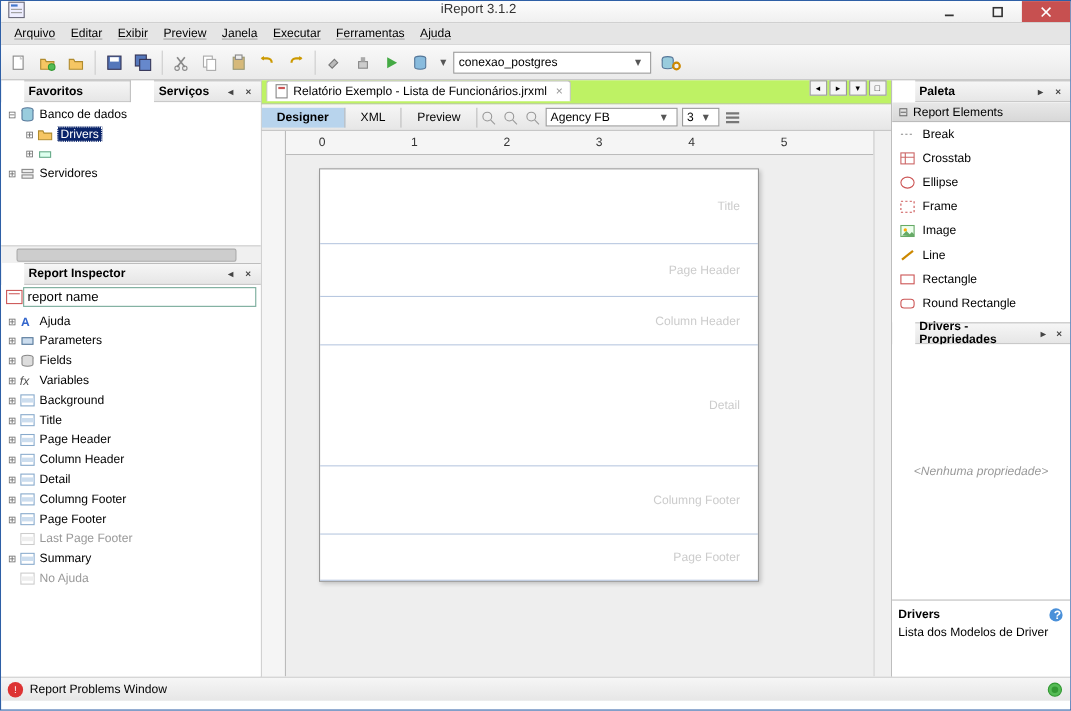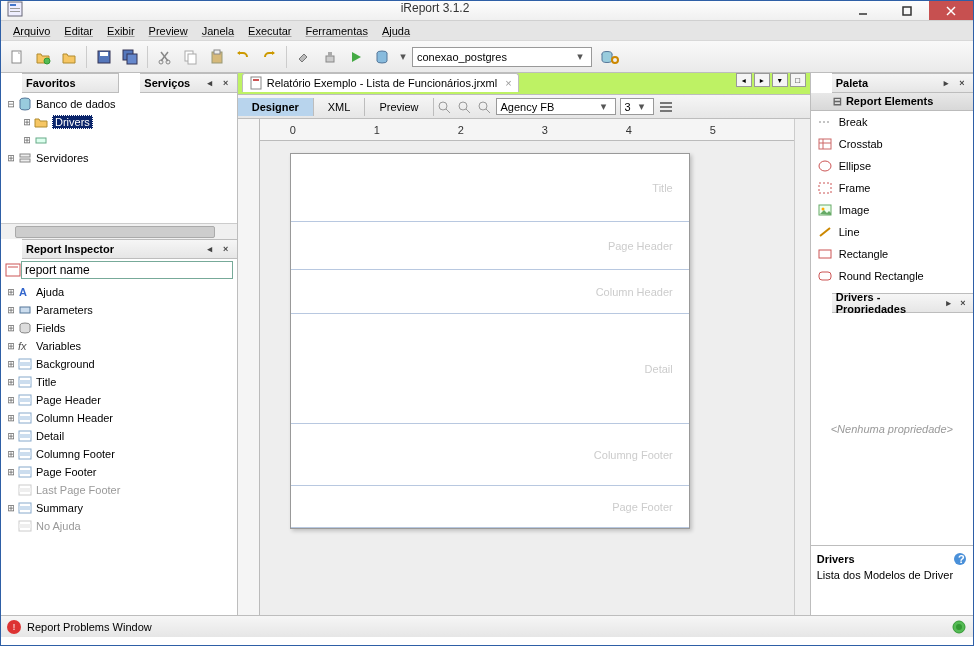--- a/index.html
+++ b/index.html
@@ -50,21 +50,21 @@
 .canvas-inner { flex: 1; display: flex; flex-direction: column; }
 .hruler { height: 22px; background: #f5f5f5; border-bottom: 1px solid #bbb; display: flex; align-items: center; padding-left: 30px; color: #333; font-size: 10px; }
 .hruler span { display: inline-block; width: 84px; }
 .page-area { flex: 1; background: #eee; overflow: auto; padding: 12px 0 0 30px; position: relative; }
 .page { width: 400px; background: #fff; border: 1px solid #999; box-shadow: 2px 2px 4px rgba(0,0,0,.2); }
 .band { border-bottom: 1px solid #b8c8e0; display: flex; align-items: center; justify-content: flex-end; padding-right: 16px; color: #ccc; font-size: 16px; }
 .band.b-title { height: 68px; } .band.b-ph { height: 48px; } .band.b-ch { height: 44px; }
 .band.b-detail { height: 110px; } .band.b-cf { height: 62px; } .band.b-pf { height: 42px; }
 .page-vscroll { width: 16px; background: #f0f0f0; border-left: 1px solid #ccc; }
 .palette-body { flex: 1; overflow: auto; background: #fff; }
-.palette-cat { background: linear-gradient(#e8e8e8,#d8d8d8); padding: 2px 22px; font-weight: bold; border-bottom: 1px solid #bbb; }
+.palette-cat { background: linear-gradient(#e8e8e8,#d8d8d8); padding: 2px 6px; font-weight: normal; border-bottom: 1px solid #bbb; }
 .palette-item { display: flex; align-items: center; height: 22px; padding: 0 6px; cursor: pointer; gap: 6px; }
 .pi-icon { width: 16px; height: 14px; display: flex; align-items: center; justify-content: center; }
 .props-body { flex: 1; background: #fff; display: flex; align-items: center; justify-content: center; color: #999; font-style: italic; font-size: 10px; }
 .help-body { padding: 6px; background: #fff; }
 .help-body .hdr { font-weight: bold; display: flex; justify-content: space-between; align-items: center; }
 .statusbar { height: 22px; background: linear-gradient(#f6f6f6,#e6e6e6); border-top: 1px solid #bdbdbd; display: flex; align-items: center; padding: 0 6px; gap: 6px; }
 .status-icon { width: 14px; height: 14px; border-radius: 50%; background: #d33; color: #fff; font-size: 9px; display: flex; align-items: center; justify-content: center; }
 .sb-right { margin-left: auto; width: 16px; height: 16px; }
 svg { display: block; }
 </style>

